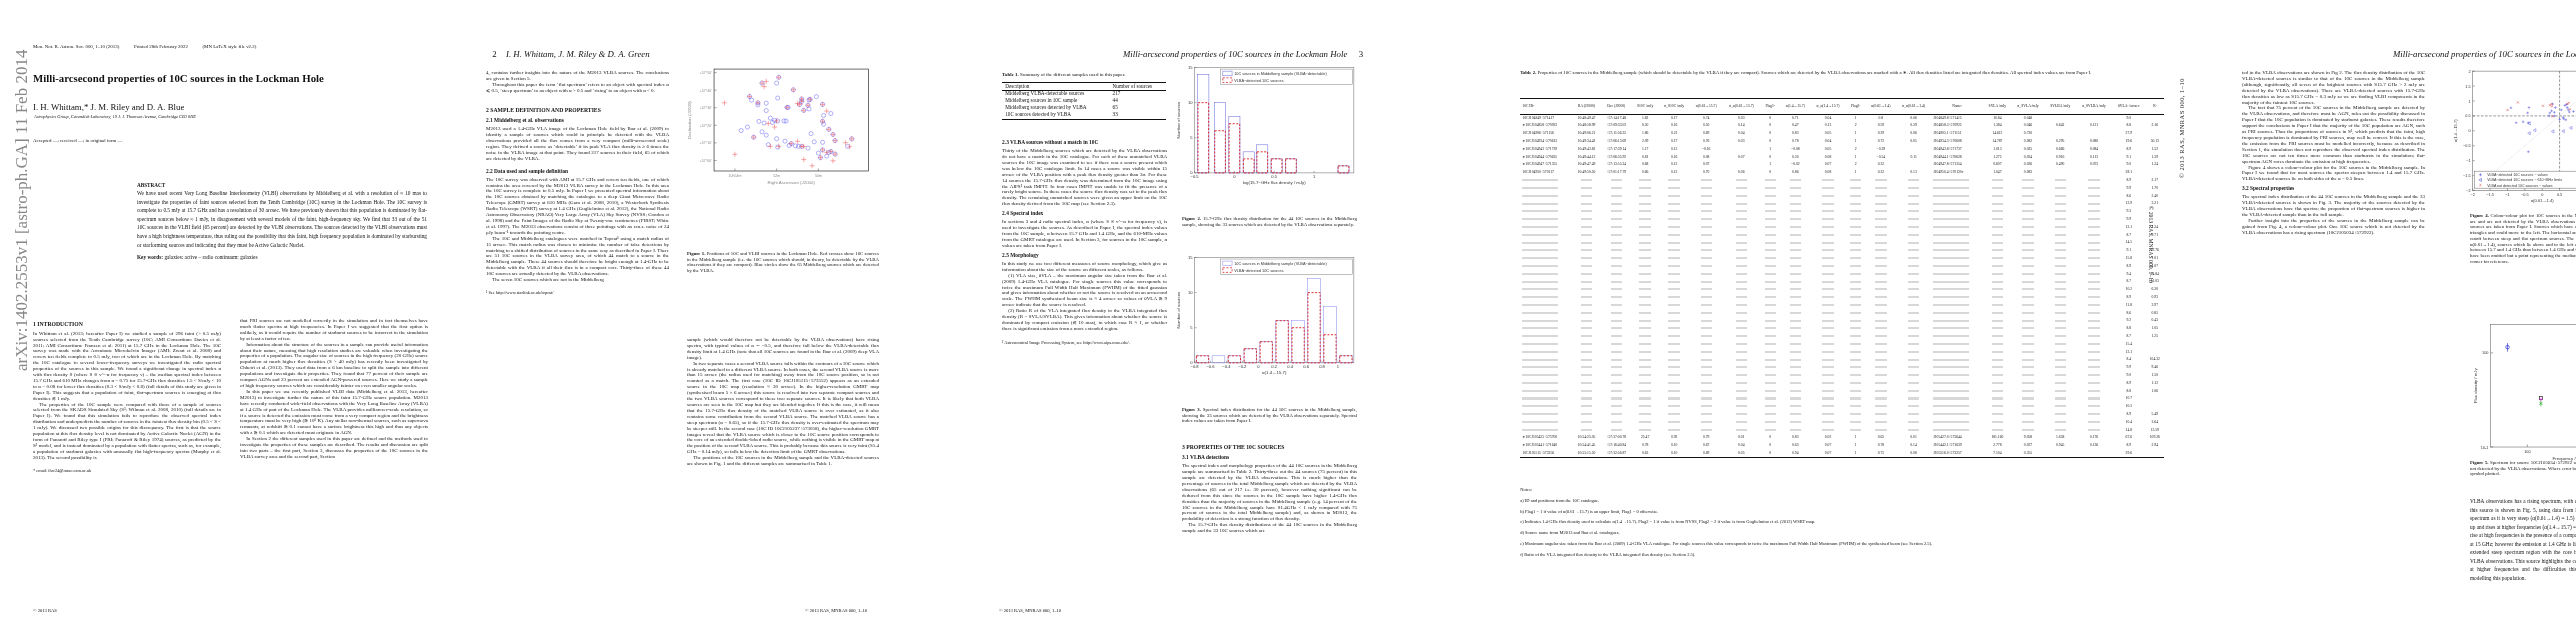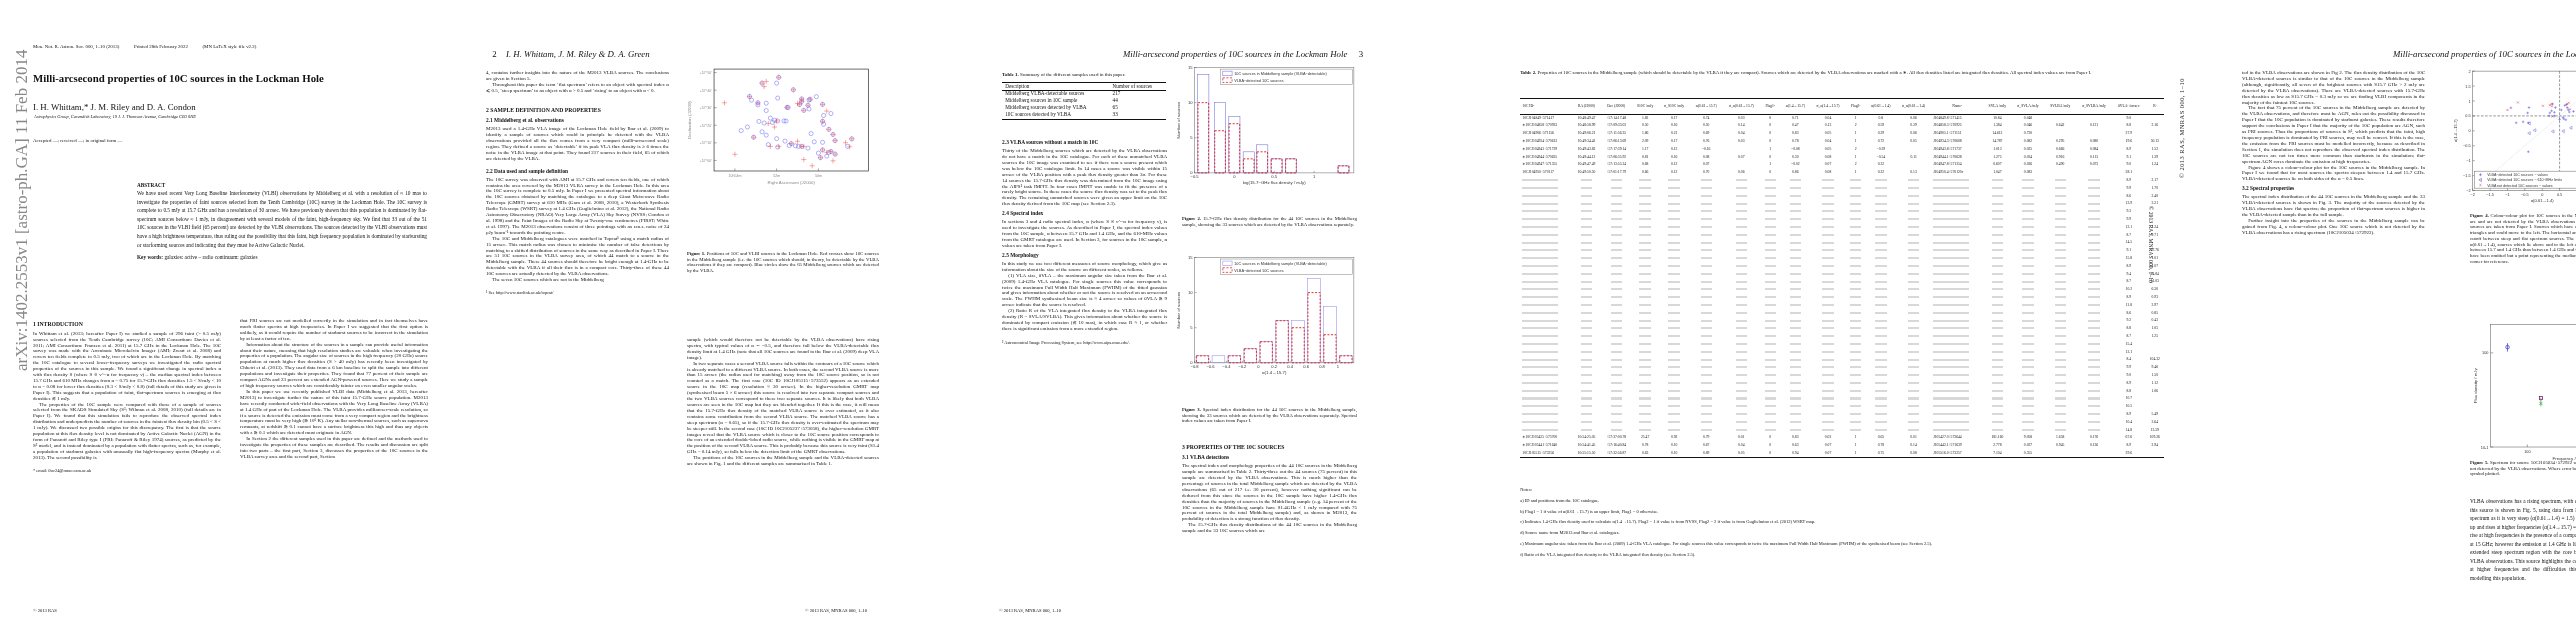--- a/index.html
+++ b/index.html
@@ -36,21 +36,21 @@
 <body>
 
 <div class="page p1">
   <div class="vert" style="left:12.4px;top:371px;font-size:17px;">arXiv:1402.2553v1 [astro-ph.GA] 11 Feb 2014</div>
   <div style="position:absolute;left:33px;top:44px;font-size:4.9px;">
     <span>Mon. Not. R. Astron. Soc. 000, 1–10 (2013)</span>
     <span style="margin-left:13.4px">Printed 28th February 2022</span>
     <span style="margin-left:13.4px">(MN LaTeX style file v2.2)</span>
   </div>
   <div style="position:absolute;left:33px;top:72px;font-size:10.8px;font-weight:bold;">Milli-arcsecond properties of 10C sources in the Lockman Hole</div>
-  <div style="position:absolute;left:33px;top:102px;font-size:8.8px;">I. H. Whittam,* J. M. Riley and D. A. Condon</div>
+  <div style="position:absolute;left:33px;top:102px;font-size:8.8px;">I. H. Whittam,* J. M. Riley and D. A. Blue</div>
   <div style="position:absolute;left:34px;top:114px;font-size:4.4px;font-style:italic;">Astrophysics Group, Cavendish Laboratory, 19 J. J. Thomson Avenue, Cambridge CB3 0HE</div>
   <div style="position:absolute;left:33px;top:138px;font-size:4.9px;">Accepted —; received —; in original form —</div>
 
   <div style="position:absolute;left:137px;top:182px;width:290px;">
     <div style="font-weight:bold;font-size:5.2px;margin-bottom:1px;">ABSTRACT</div>
     <div style="font-size:5.3px;line-height:8.6px;text-align:justify;">We have used recent Very Long Baseline Interferometry (VLBI) observations by Middelberg et al. with a resolution of ≈ 10 mas to investigate the properties of faint sources selected from the Tenth Cambridge (10C) survey in the Lockman Hole. The 10C survey is complete to 0.5 mJy at 15.7 GHz and has a resolution of 30 arcsec. We have previously shown that this population is dominated by flat-spectrum sources below ≈ 1 mJy, in disagreement with several models of the faint, high-frequency sky. We find that 33 out of the 51 10C sources in the VLBI field (65 percent) are detected by the VLBI observations. The sources detected by the VLBI observations must have a high brightness temperature, thus ruling out the possibility that this faint, high frequency population is dominated by starbursting or starforming sources and indicating that they must be Active Galactic Nuclei.</div>
     <div style="font-size:5.3px;margin-top:5.2px;">
       <b>Key words:</b>
       <span>galaxies: active – radio continuum: galaxies</span>
     </div>

